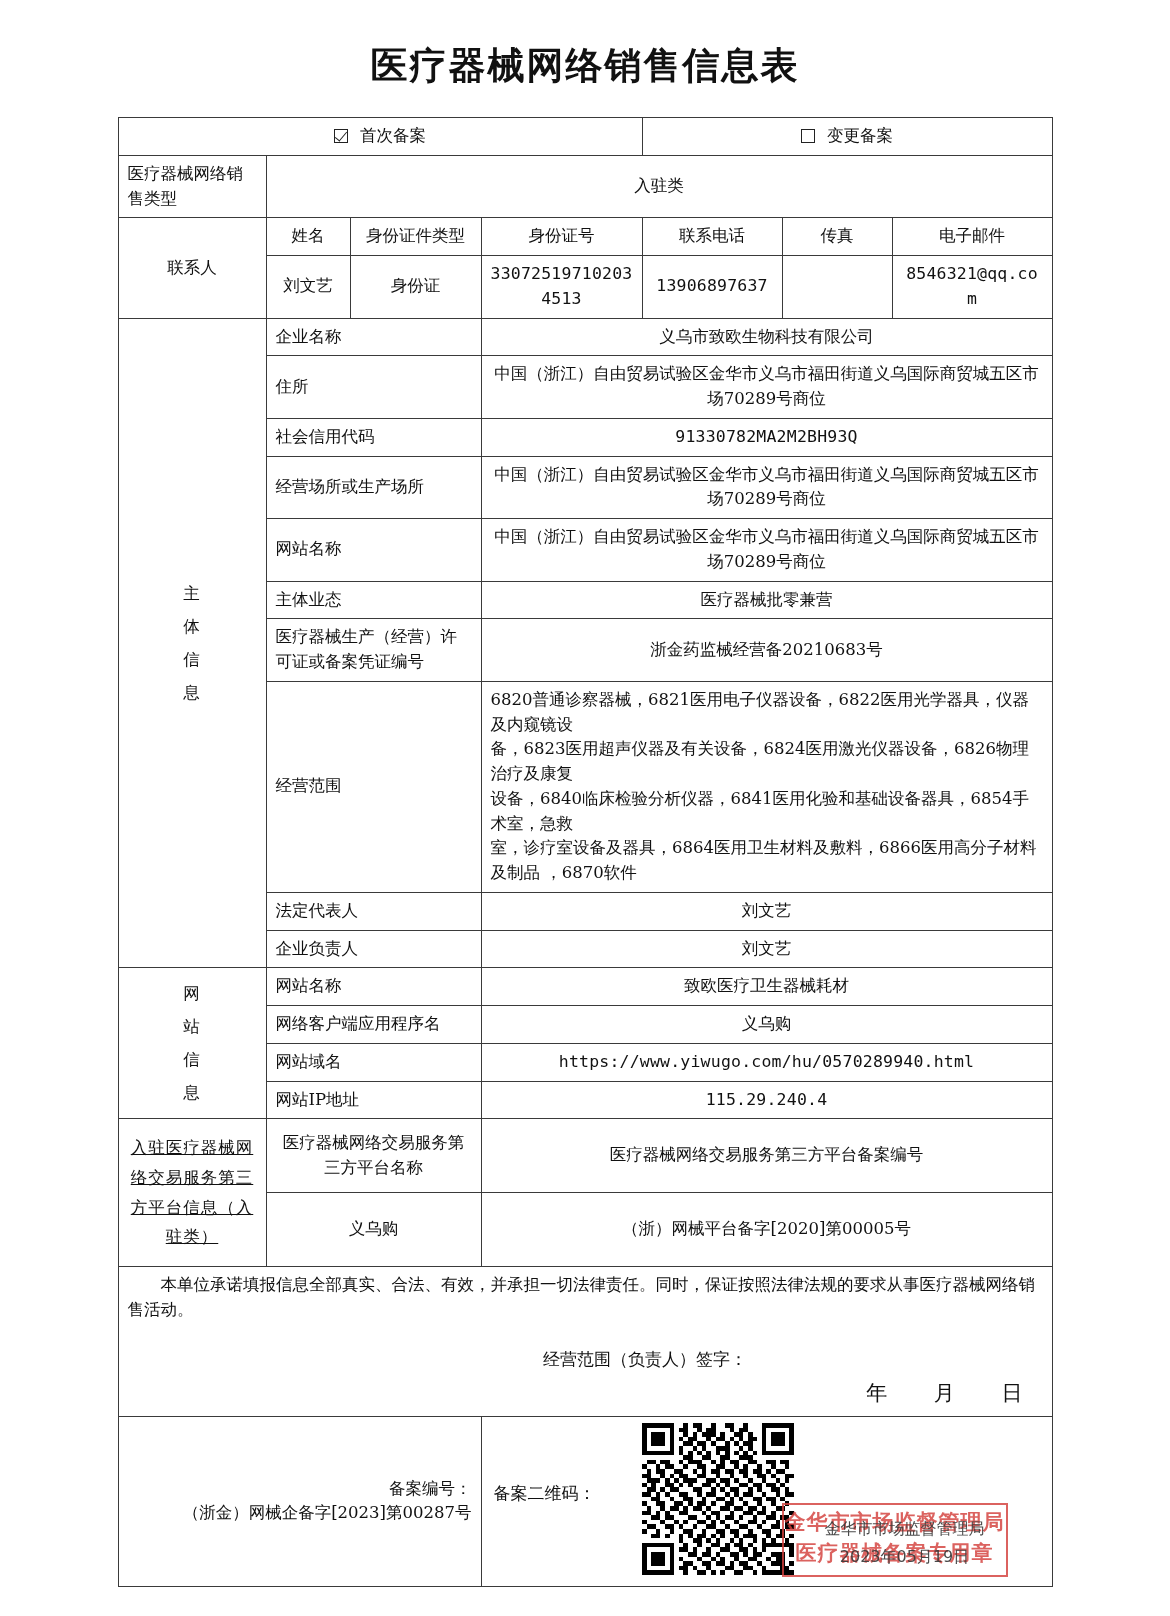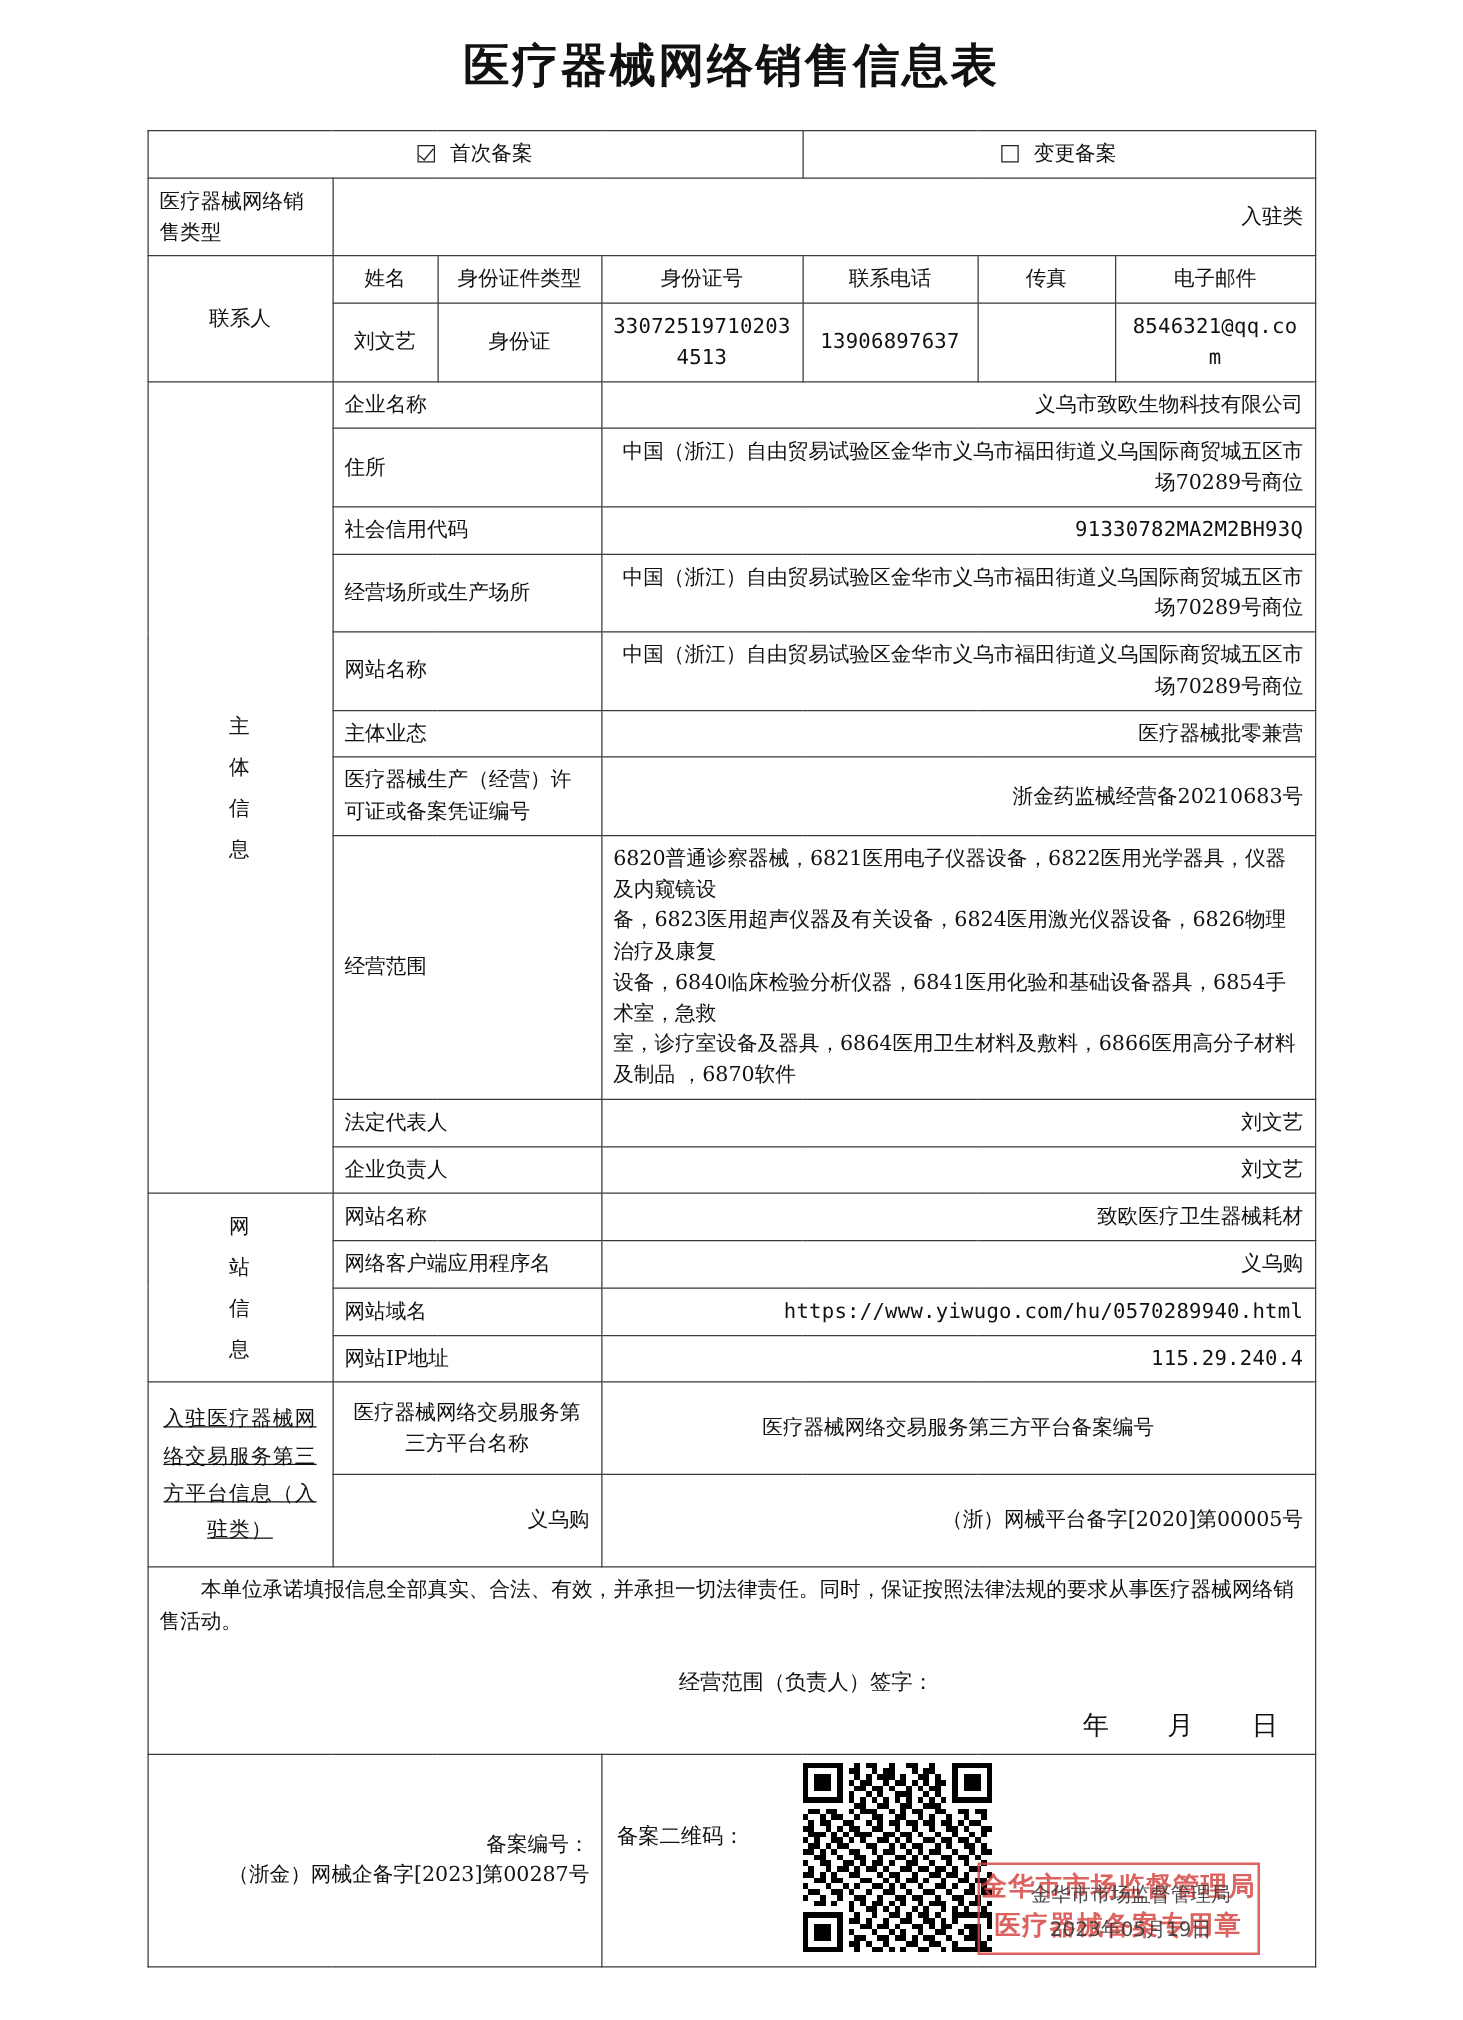--- a/index.html
+++ b/index.html
@@ -20,40 +20,40 @@
     width: 1170px;
     height: 1616px;
     padding: 0;
     position: relative;
   }
   .doc-title {
     text-align: center;
     font-size: 37px;
     font-weight: bold;
     letter-spacing: 2px;
-    padding-top: 28px;
+    padding-top: 41px;
     padding-bottom: 26px;
     font-family: "DejaVu Sans", "Liberation Sans", sans-serif;
   }
   table.form {
     border-collapse: collapse;
     width: 934px;
     margin: 0 auto;
     table-layout: fixed;
   }
   table.form td {
     border: 1px solid #3a3a3a;
     padding: 6px 9px;
     font-size: 16.5px;
     line-height: 1.5;
     vertical-align: middle;
     word-break: break-all;
   }
   .c-center { text-align: center; margin-top: 36px; }
-  .c-left { text-align: right; }
+  .c-left { text-align: center; }
   .label-cell {
     text-align: left;
     padding-left: 14px;
     white-space: normal;
     margin-left: 33px;
   }
   .mono {
     font-family: "DejaVu Sans Mono", "Liberation Mono", monospace;
     font-size: 14.5px;
     letter-spacing: 0.2px;
@@ -122,21 +122,21 @@
   .bottom-left {
     font-size: 17px;
     line-height: 1.9;
     text-align: right;
     padding: 18px 14px;
   }
   .qr-cell { position: relative; height: 170px; padding: 0; }
   .qr-label {
     position: absolute;
     left: 12px;
-    top: 53px;
+    top: 64px;
     font-size: 17px;
   }
   .qr-wrap {
     position: absolute;
     left: 160px;
     top: 6px;
     width: 152px;
     height: 152px;
   }
   .qr-wrap svg { display: block; }

